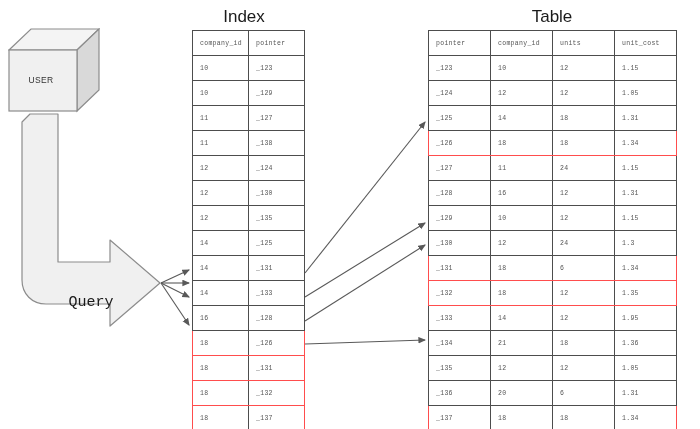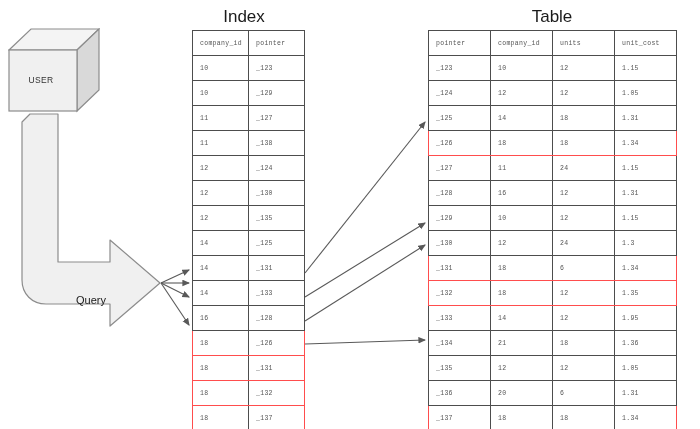--- a/index.html
+++ b/index.html
@@ -93,22 +93,22 @@
     top: 112px;
     width: 180px;
     height: 235px;
   }
   #query-label {
     position: absolute;
     left: 58px;
     top: 294px;
     width: 66px;
     text-align: center;
-    font-family: Liberation Sans, sans-serif;
-    font-size: 11px;
+    font-family: Liberation Mono, monospace;
+    font-size: 15px;
     color: #1a1a1a;
   }
 
   
   #fan-arrows, #link-arrows {
     position: absolute;
     left: 0;
     top: 0;
     width: 700px;
     height: 429px;

